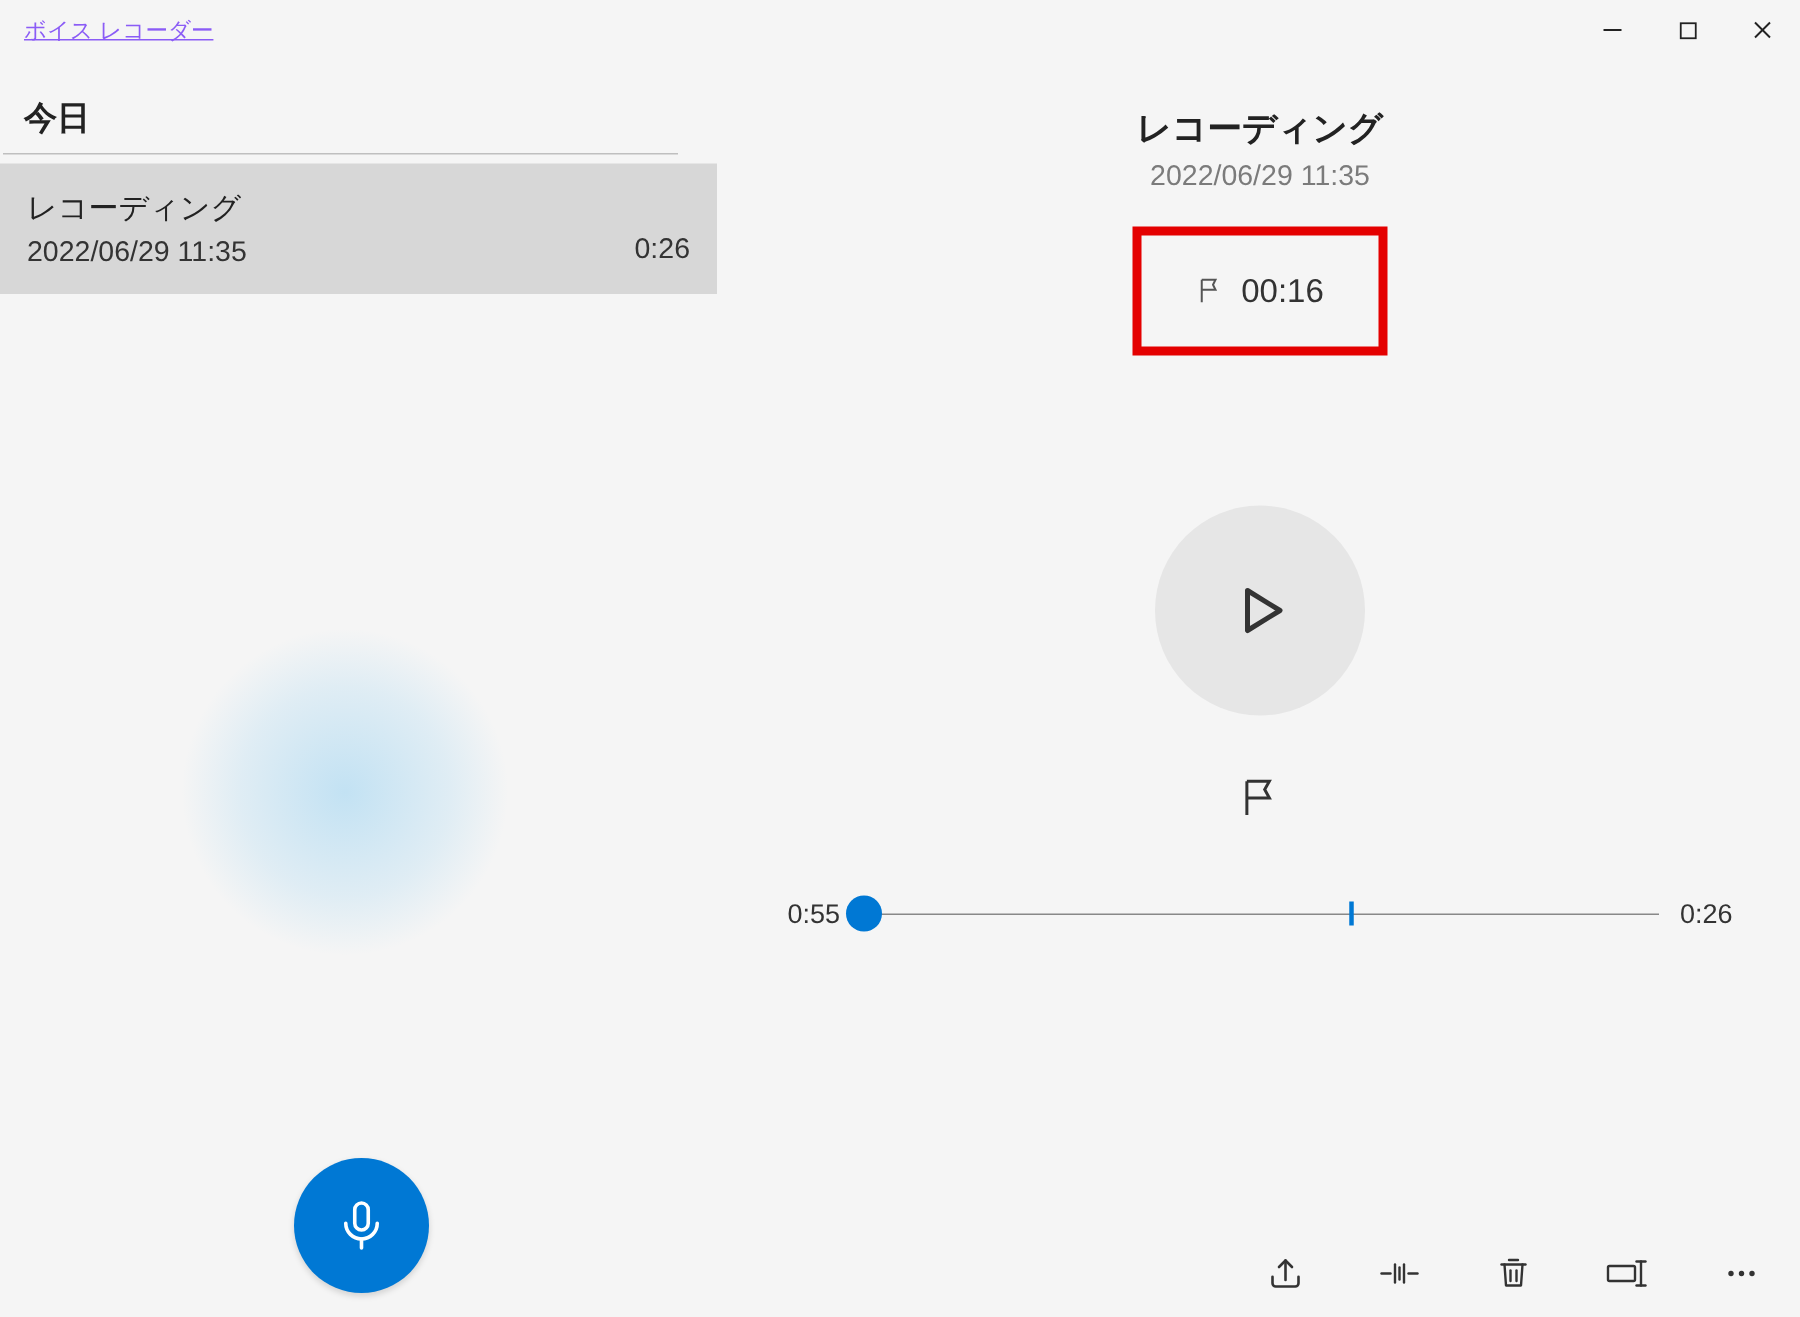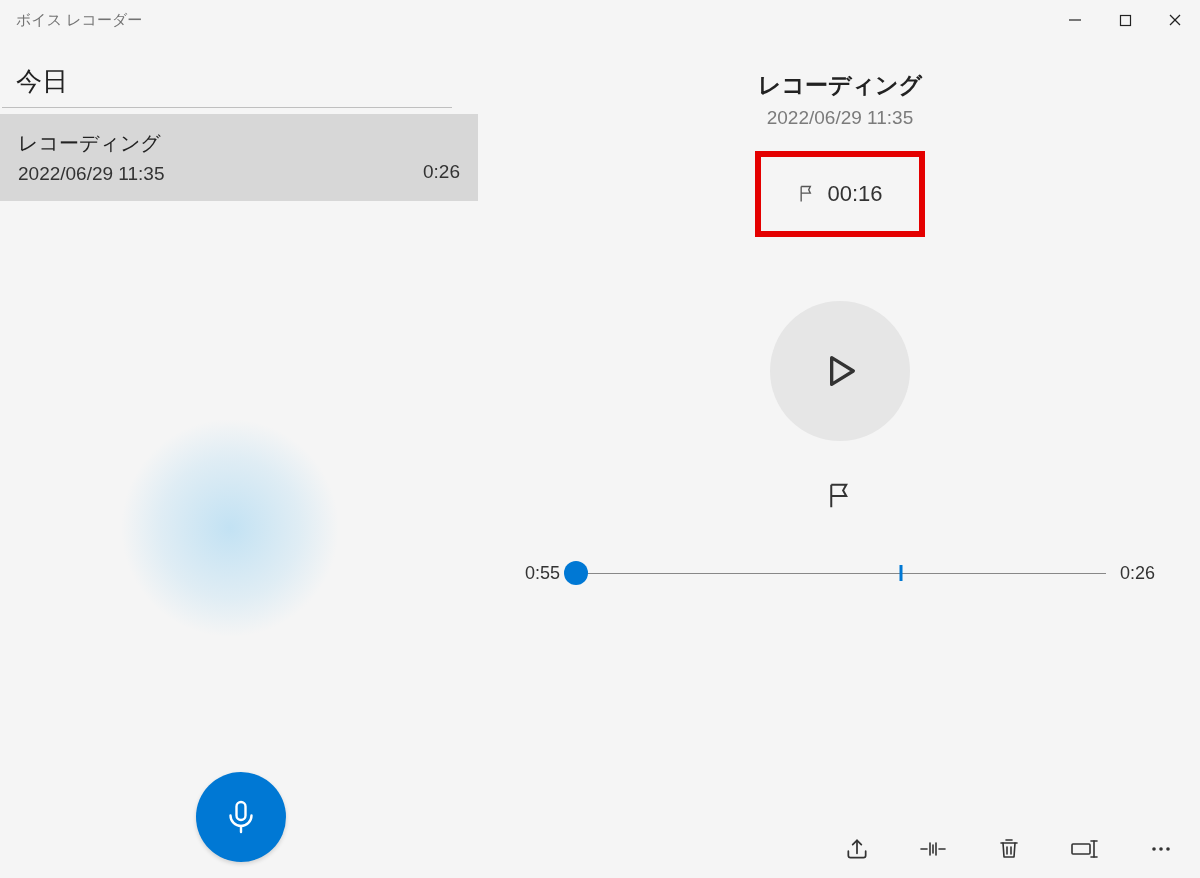--- a/index.html
+++ b/index.html
@@ -19,21 +19,22 @@
   .titlebar {
     display: flex;
     align-items: center;
     justify-content: space-between;
     height: 40px;
     padding-left: 16px;
     background: #f5f5f5;
   }
   .titlebar-title {
     font-size: 15px;
-    color: #737373;
+    color: #8b5cf6;
+    text-decoration: underline;
   }
   .window-controls {
     display: flex;
   }
   .window-control {
     width: 50px;
     height: 40px;
     display: flex;
     align-items: center;
     justify-content: center;
@@ -45,22 +46,22 @@
     flex: 1;
     min-height: 0;
   }
   .sidebar {
     width: 480px;
     display: flex;
     flex-direction: column;
     position: relative;
   }
   .section-header {
-    font-size: 26px;
-    font-weight: 400;
+    font-size: 22px;
+    font-weight: 700;
     padding: 24px 14px 8px 14px;
     border-bottom: 1px solid #bfbfbf;
     margin: 0 2px 6px 2px;
     width: 450px;
   }
   .recording-item {
     background: #d7d7d7;
     padding: 16px 18px;
     display: flex;
     justify-content: space-between;
@@ -128,21 +129,21 @@
     font-size: 19px;
     color: #7b7b7b;
     margin-bottom: 22px;
   }
   .marker-box {
     border: 6px solid #e40000;
     padding: 24px 36px;
     display: flex;
     align-items: center;
     gap: 10px;
-    margin-bottom: 64px;
+    margin-bottom: 100px;
   }
   .marker-box-text {
     font-size: 22px;
     color: #333;
   }
   .play-button {
     width: 140px;
     height: 140px;
     border-radius: 50%;
     background: #e6e6e6;

